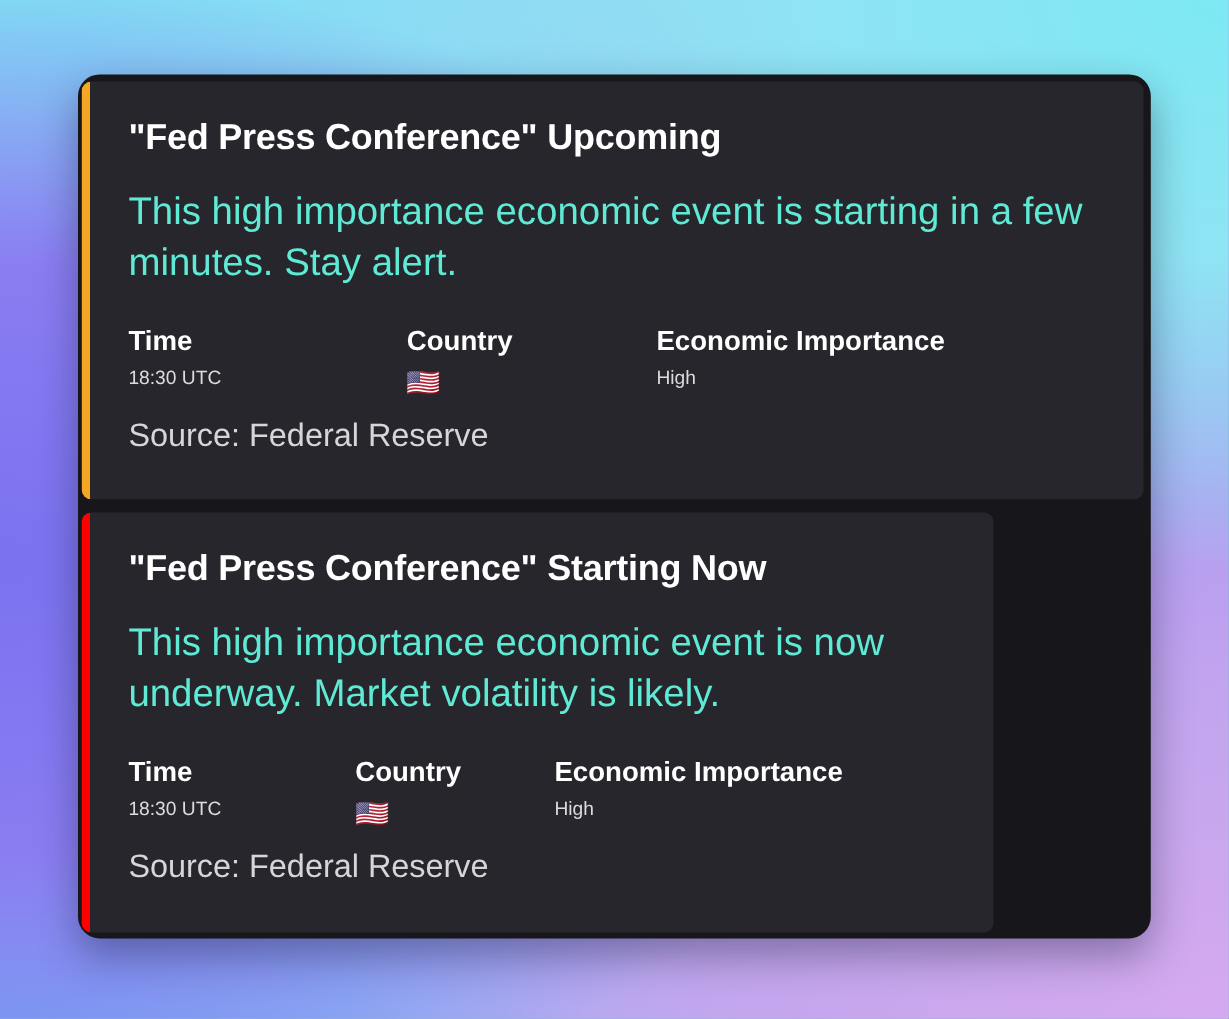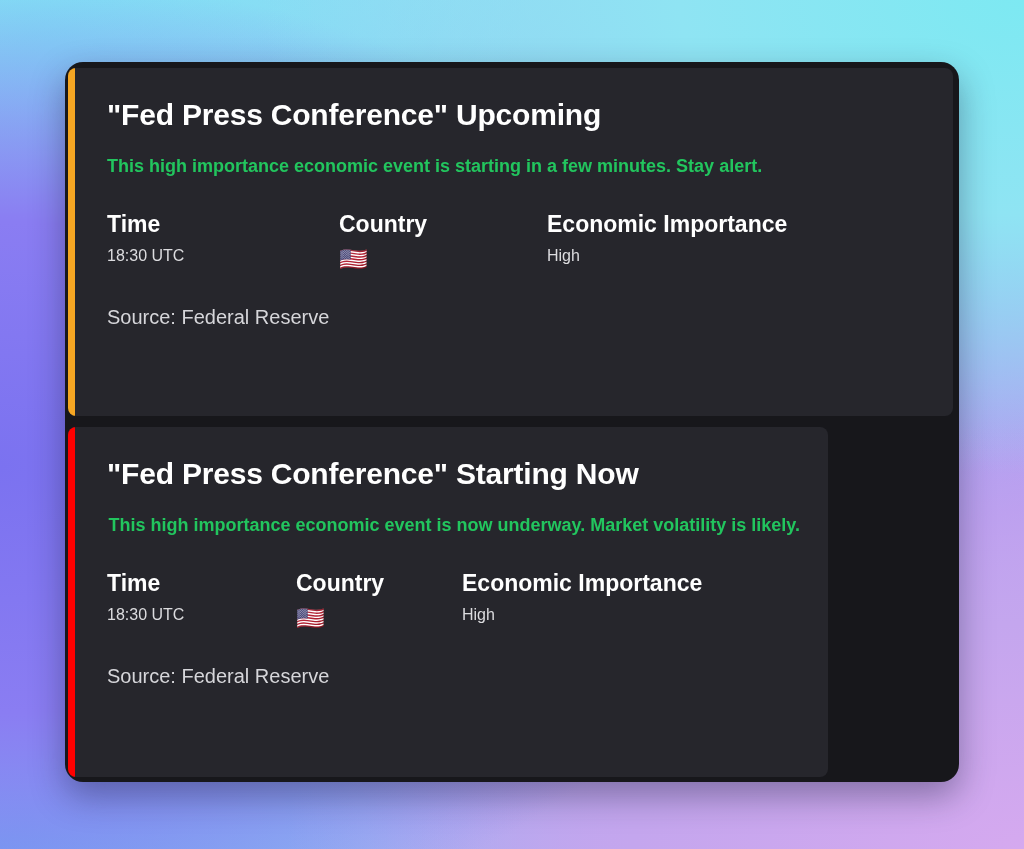--- a/index.html
+++ b/index.html
@@ -81,28 +81,28 @@
   .card-title {
     font-size: 30px;
     font-weight: bold;
     color: #ffffff;
     letter-spacing: -0.2px;
     white-space: nowrap;
   }
 
   .card-message {
     margin-top: 23px;
-    font-size: 18px;
+    font-size: 32px;
     line-height: 1.32;
-    color: #22c55e;
-    font-weight: 700;
+    color: #5eead4;
+    font-weight: 400;
     max-width: 830px;
   }
 
-  .alert-now .card-message { max-width: 700px; text-align: right; }
+  .alert-now .card-message { max-width: 700px; }
 
   
   .detail-row {
     display: flex;
     margin-top: 32px;
   }
 
   .detail-label {
     font-size: 23px;
     font-weight: bold;
@@ -123,22 +123,22 @@
   
   .alert-upcoming .col-time     { width: 232px; }
   .alert-upcoming .col-country  { width: 208px; }
   .alert-upcoming .col-importance { width: auto; }
 
   .alert-now .col-time     { width: 189px; }
   .alert-now .col-country  { width: 166px; }
   .alert-now .col-importance { width: auto; }
 
   .card-source {
-    margin-top: 34px;
-    font-size: 20px;
+    margin-top: 15px;
+    font-size: 27px;
     color: #d6d6da;
   }
 </style>
 </head>
 <body>
 
 <div id="backdrop"></div>
 
 <div id="window">
   <div id="cards">

